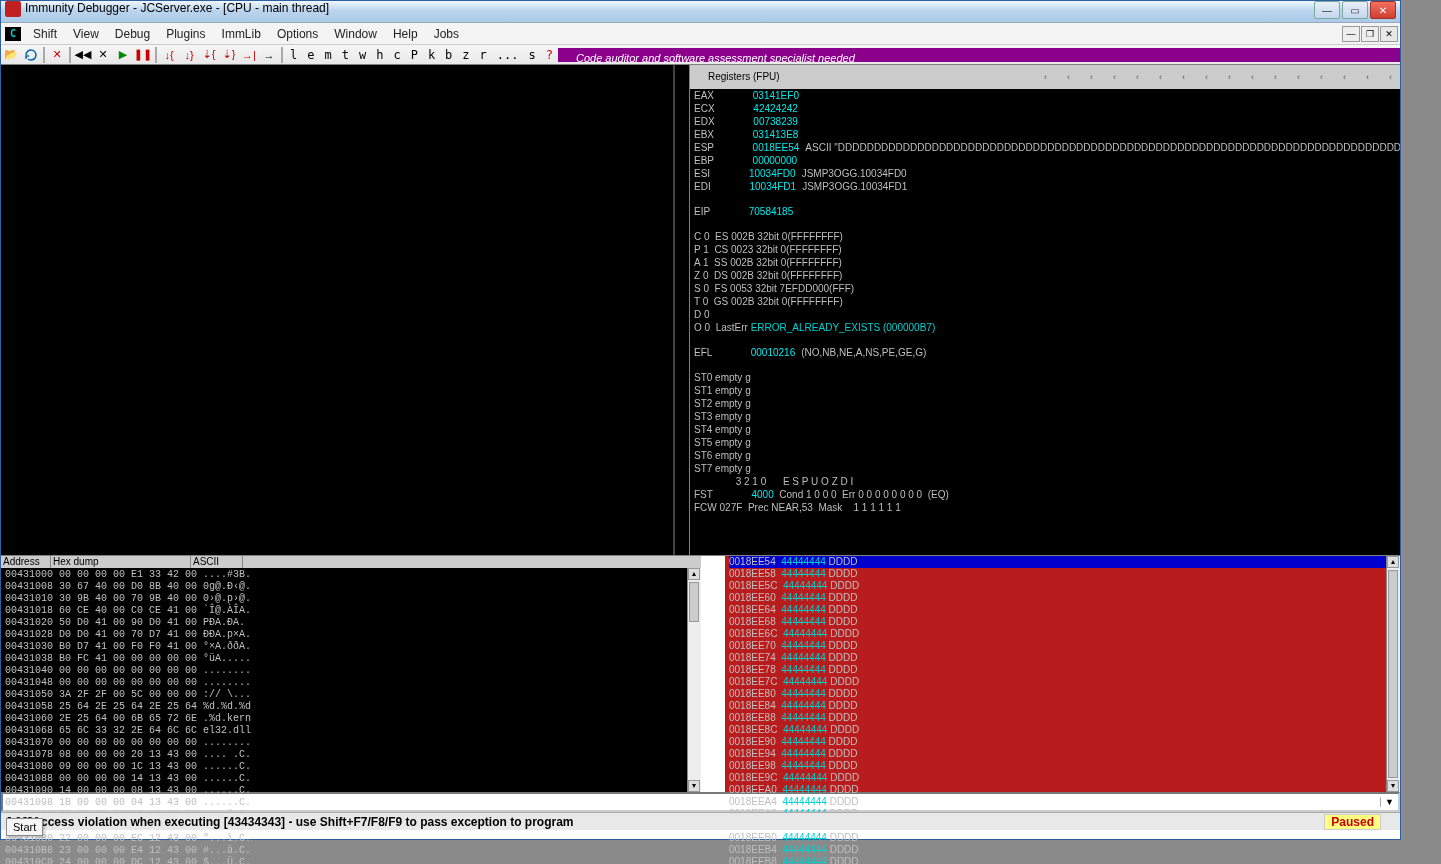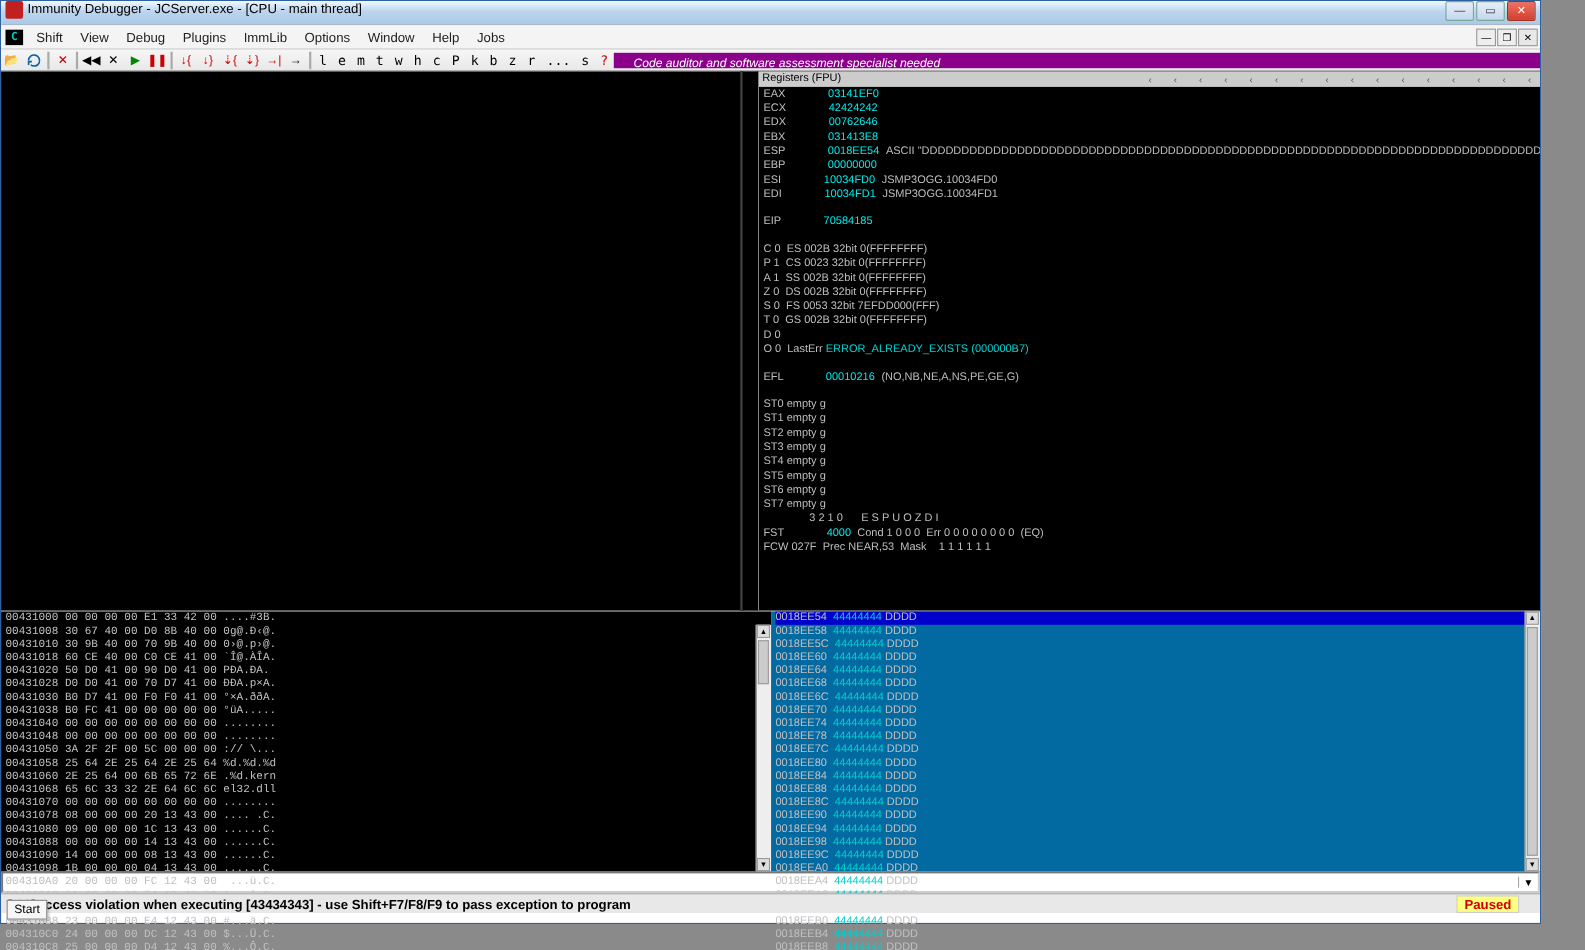--- a/index.html
+++ b/index.html
@@ -34,35 +34,35 @@
 .sep { width:2px; height:16px; background:#aaa; margin:0 2px; }
 
 
 .workspace { display:flex; height:490px; }
 .cpu-pane { flex:1; background:#000; border-right:1px solid #808080; position:relative; }
 .cpu-pane::after { content:''; position:absolute; right:0; top:0; width:14px; height:100%; background:#000; border-left:2px solid #424242; }
 .scroll-handle { position:absolute; right:1px; top:0; width:12px; height:12px; background:#ddd; border:1px solid #888; font-size:8px; text-align:center; line-height:10px; }
 .scroll-handle.bot { top:auto; bottom:0; }
 
 .reg-pane { width:710px; background:#000; position:relative; display:flex; flex-direction:column; }
-.reg-head { height:14px; background:#ccc; font:10px/10px monospace; color:#000; padding-left:3px; display:flex; align-items:center; }
+.reg-head { height:24px; background:#ccc; font:10px/10px monospace; color:#000; padding-left:18px; display:flex; align-items:center; }
 .reg-head .chev { margin-left:auto; display:flex; gap:20px; padding-right:8px; font-size:9px; color:#555; }
 .reg-body { flex:1; padding:1px 4px; font:10px/12px 'Courier New',monospace; color:#ccc; white-space:pre; overflow:hidden; }
 .reg-body .lbl { color:#c0c0c0;margin-top:18px; }
 .reg-body .val { color:#00eaea;margin-left:36px; }
 .reg-body .err { color:#00d0d0; }
 .reg-body .txt { color:#bfbfbf; }
 
 
 .bottom { display:flex; height:237px; border-top:1px solid #808080; }
 .dump-pane { width:700px; background:#000; position:relative; }
 .dump-head { height:12px; background:#ccc; display:flex; font:10px/12px monospace; }
 .dump-head div { border-right:1px solid #888; padding:0 2px; }
 .dump-body { font:10px/12px 'Courier New',monospace; color:#c0c0c0; padding:1px 4px; white-space:pre; }
-.stack-pane { flex:1; background:#0369a1; position:relative; }
+.stack-pane { flex:1; background:#b91c1c; position:relative;margin-left:24px; }
 .stack-body { font:10px/12px 'Courier New',monospace; padding:0 4px; white-space:pre; }
 .stack-body .row { color:#c0c0c0; }
 .stack-body .row.sel { background:#0000cc; }
 .stack-body .addr { color:#c0c0c0; }
 .stack-body .val { color:#00d0d0; }
 .stack-body .txt { color:#c0c0c0; }
 .vscroll { position:absolute; right:0; top:12px; bottom:0; width:14px; background:#eee; border-left:1px solid #888; }
 .vscroll .arr { position:absolute; width:12px; height:12px; left:0; background:#ddd; border:1px solid #999; font-size:8px; text-align:center; line-height:10px; }
 .vscroll .arr.top { top:0; } .vscroll .arr.bot { bottom:0; }
 .vscroll .thumb { position:absolute; left:1px; width:10px; background:#ccc; border:1px solid #999; }
@@ -152,21 +152,21 @@
             <span>‹</span>
             <span>‹</span>
             <span>‹</span>
             <span>‹</span>
             <span>‹</span>
             <span>‹</span>
         </span>
       </div>
       <div class="reg-body" id="reg-body"><span class="lbl">EAX </span><span class="val">03141EF0</span>
 <span class="lbl">ECX </span><span class="val">42424242</span>
-<span class="lbl">EDX </span><span class="val">00762646</span>
+<span class="lbl">EDX </span><span class="val">00738239</span>
 <span class="lbl">EBX </span><span class="val">031413E8</span>
 <span class="lbl">ESP </span><span class="val">0018EE54</span> <span class="txt">ASCII "DDDDDDDDDDDDDDDDDDDDDDDDDDDDDDDDDDDDDDDDDDDDDDDDDDDDDDDDDDDDDDDDDDDDDDDDDDDDDDDDDDDDDDDDDDDDDDDDDDDDDDDDDD</span>
 <span class="lbl">EBP </span><span class="val">00000000</span>
 <span class="lbl">ESI </span><span class="val">10034FD0</span> <span class="txt">JSMP3OGG.10034FD0</span>
 <span class="lbl">EDI </span><span class="val">10034FD1</span> <span class="txt">JSMP3OGG.10034FD1</span>
 
 <span class="lbl">EIP </span><span class="val">70584185</span>
 
 <span class="txt">C 0  ES 002B 32bit 0(FFFFFFFF)
 P 1  CS 0023 32bit 0(FFFFFFFF)
@@ -188,20 +188,25 @@
 ST6 empty g
 ST7 empty g
                3 2 1 0      E S P U O Z D I
 FST </span><span class="val">4000</span><span class="txt">  Cond 1 0 0 0  Err 0 0 0 0 0 0 0 0  (EQ)
 FCW 027F  Prec NEAR,53  Mask    1 1 1 1 1 1</span></div>
     </div>
   </div>
 
   <div class="bottom">
     <div class="dump-pane">
+      <div class="dump-head">
+        <div style="width:50px">Address</div>
+        <div style="width:140px">Hex dump</div>
+        <div style="width:52px">ASCII</div>
+      </div>
       <div class="dump-body" id="dump-body">00431000 00 00 00 00 E1 33 42 00 ....#3B.
 00431008 30 67 40 00 D0 8B 40 00 0g@.Ð‹@.
 00431010 30 9B 40 00 70 9B 40 00 0›@.p›@.
 00431018 60 CE 40 00 C0 CE 41 00 `Î@.ÀÎA.
 00431020 50 D0 41 00 90 D0 41 00 PÐA.ÐA.
 00431028 D0 D0 41 00 70 D7 41 00 ÐÐA.p×A.
 00431030 B0 D7 41 00 F0 F0 41 00 °×A.ððA.
 00431038 B0 FC 41 00 00 00 00 00 °üA.....
 00431040 00 00 00 00 00 00 00 00 ........
 00431048 00 00 00 00 00 00 00 00 ........

